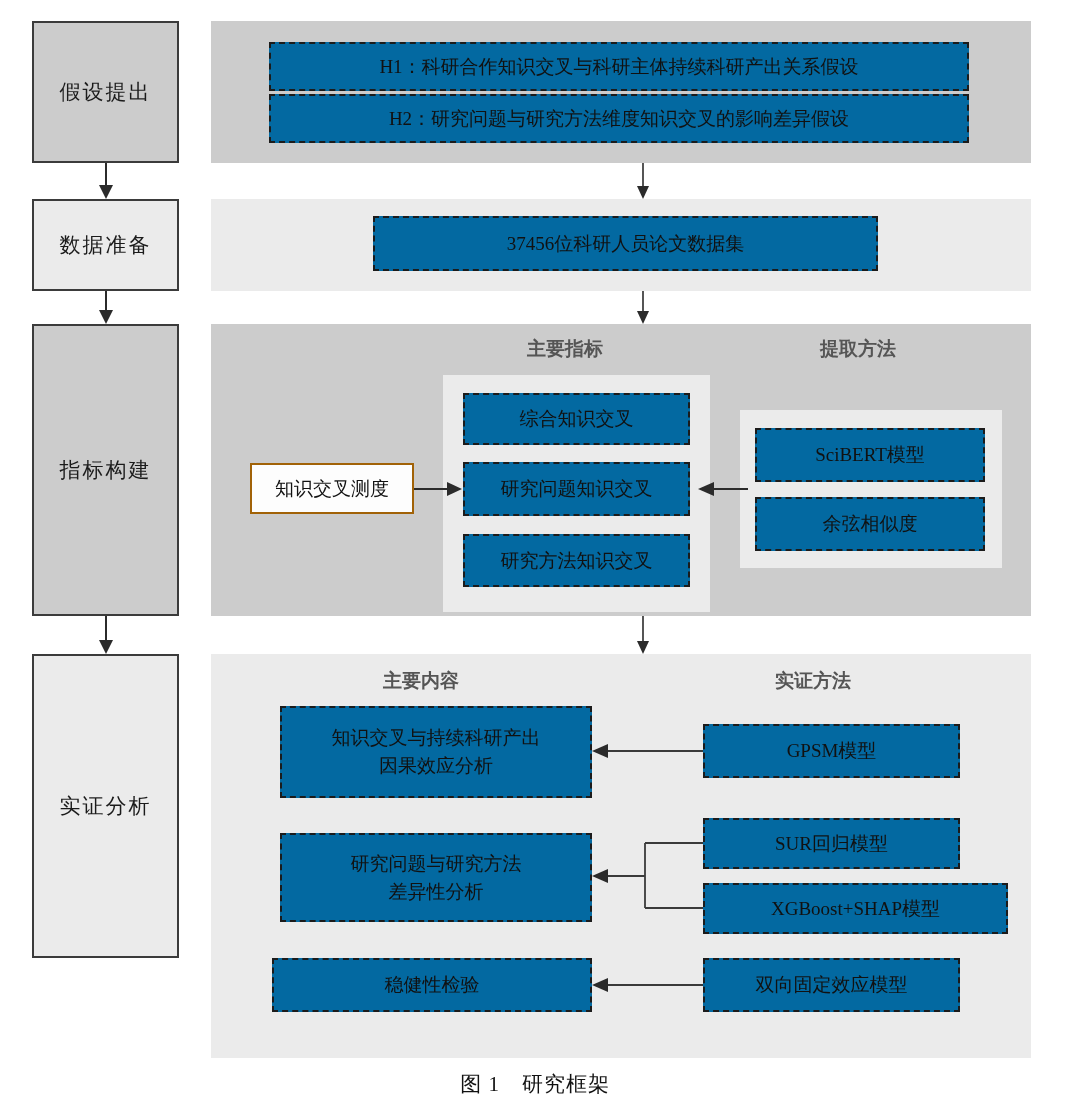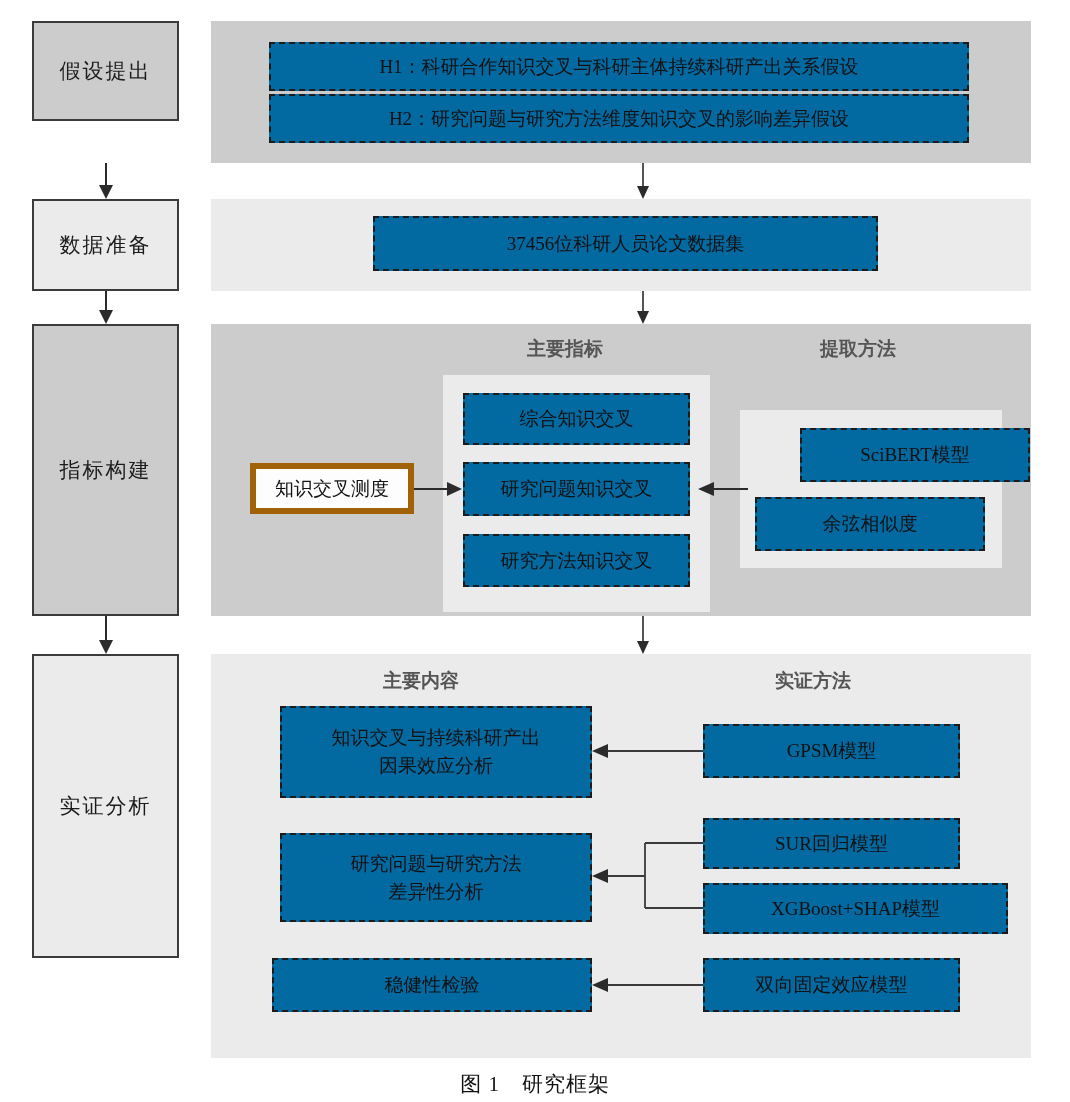--- a/index.html
+++ b/index.html
@@ -61,21 +61,21 @@
     color: #111111;
     line-height: 1.35;
     padding: 2px 6px;
   }
   .dbox.two-line { line-height: 1.45; }
 
   
   .sbox {
     position: absolute;
     box-sizing: border-box;
-    border: 6px solid #a16207;
+    border: 2px solid #a16207;
     background: #fdfdfd;
     display: flex;
     align-items: center;
     justify-content: center;
     text-align: center;
     font-size: 19px;
     color: #111111;
   }
 
   
@@ -107,21 +107,21 @@
 <div id="canvas">
 
   <div class="panel panel-dark" style="left:211px; top:21px; width:820px; height:142px;"></div>
 
   <div class="panel panel-light" style="left:211px; top:199px; width:820px; height:92px;"></div>
 
   <div class="panel panel-dark" style="left:211px; top:324px; width:820px; height:292px;"></div>
 
   <div class="panel panel-light" style="left:211px; top:654px; width:820px; height:404px;"></div>
 
-  <div class="stage-box stage-dark" style="left:32px; top:21px; width:147px; height:100px;text-align:right;">
+  <div class="stage-box stage-dark" style="left:32px; top:21px; width:147px; height:142px;text-align:right;">
     <span>假设提出</span>
   </div>
 
   <div class="stage-box stage-light" style="left:32px; top:199px; width:147px; height:92px;">
     <span>数据准备</span>
   </div>
 
   <div class="stage-box stage-dark" style="left:32px; top:324px; width:147px; height:292px;align-items:center;">
     <span>指标构建</span>
   </div>
@@ -197,21 +197,21 @@
   </div>
   <div class="dbox" style="left:463px; top:534px; width:227px; height:53px;">
     <span>研究方法知识交叉</span>
   </div>
 
   <svg class="conn" style="left:698px; top:479px; width:50px; height:20px;" viewBox="0 0 50 20">
     <line x1="14" y1="10" x2="50" y2="10" stroke="#2b2b2b" stroke-width="2"></line>
     <polygon points="0,10 16,3 16,17" fill="#2b2b2b"></polygon>
   </svg>
 
-  <div class="dbox" style="left:755px; top:428px; width:230px; height:54px;margin-left:45px;">
+  <div class="dbox" style="left:755px; top:428px; width:230px; height:54px;">
     <span>SciBERT模型</span>
   </div>
   <div class="dbox" style="left:755px; top:497px; width:230px; height:54px;">
     <span>余弦相似度</span>
   </div>
 
   <div class="col-header" style="left:383px; top:668px;">主要内容</div>
 
   <div class="col-header" style="left:775px; top:668px;">实证方法</div>
 

